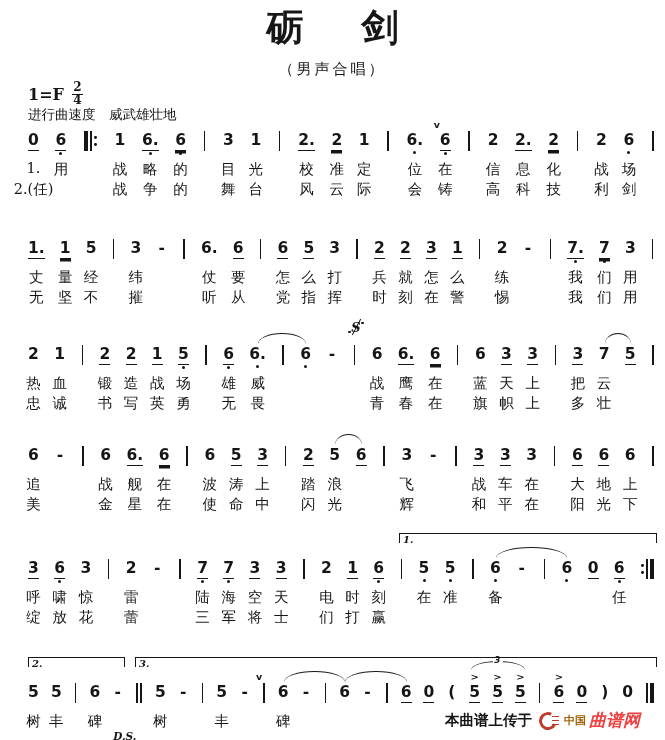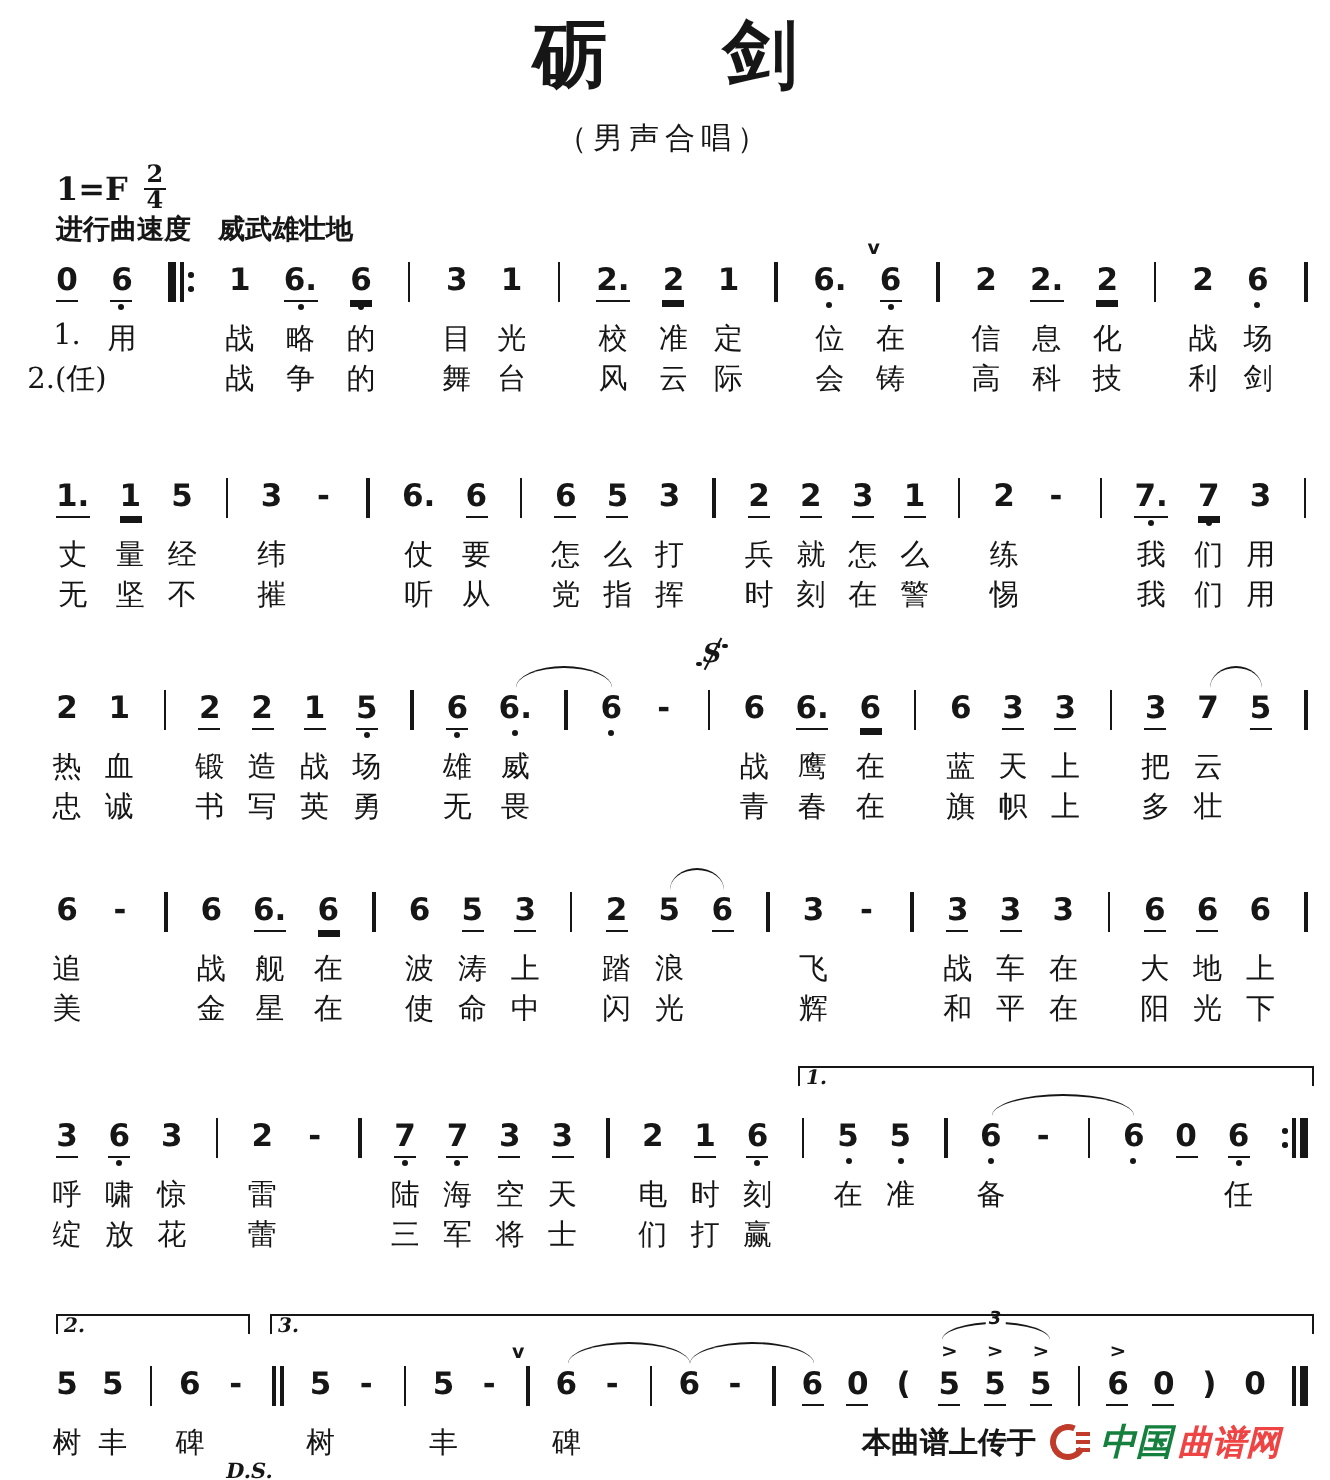--- a/index.html
+++ b/index.html
@@ -8,21 +8,21 @@
 
   .title{position:absolute;top:6px;left:0;width:100%;display:flex;justify-content:center;gap:58px;
          font-family:"DejaVu Serif","Liberation Serif",serif;font-weight:bold;font-size:37px;line-height:42px}
   .subtitle{position:absolute;top:60px;left:0;width:100%;text-align:center;
             font-family:Liberation Sans, sans-serif;font-size:15px;letter-spacing:3px}
   .keyline{position:absolute;left:28px;top:82px;display:flex;align-items:center;font-weight:bold;
            font-size:16px;font-family:"DejaVu Serif","Liberation Serif",serif}
   .frac{display:inline-flex;flex-direction:column;align-items:center;margin-left:8px;font-size:12px;
         line-height:11px;font-weight:bold;font-family:"DejaVu Serif",serif}
   .fbar{width:11px;height:1.4px;background:#161616;margin:0.5px 0}
-  .tempo{position:absolute;left:28px;top:106px;font-weight:bold;font-size:13.5px;white-space:pre}
+  .tempo{position:absolute;left:28px;top:106px;font-weight:normal;font-size:13.5px;white-space:pre}
 
   .sys{position:absolute;left:28px;width:627px;height:100px}
   .rowx{position:relative;display:flex;justify-content:space-between;width:100%;height:100%}
   .tok{position:relative;flex:0 0 auto;display:flex;flex-direction:column;align-items:center;margin-top:26px}
   .n{font-size:15.5px;line-height:19px;font-weight:bold;text-align:center;min-width:11px}
   .u1{border-bottom:1.5px solid #161616}
   .u2{border-bottom:1.5px solid #161616;box-shadow:0 2.5px 0 0 #161616}
   .ld{height:6px;display:flex;justify-content:center;align-items:flex-start;margin-top:1px}
   .ld i{width:3px;height:3px;border-radius:50%;background:#161616}
   .bart{display:flex;align-items:center;height:20px}
@@ -53,21 +53,21 @@
   .volta i{position:absolute;left:3px;top:1px;font-size:10px;font-style:italic;font-weight:bold;line-height:10px;
        background:#fff;padding-right:3px;font-family:"DejaVu Serif",serif}
 
   .footer{position:absolute;right:25px;top:709px;display:flex;align-items:center;gap:7px}
   .uptext{font-weight:bold;font-size:14.5px}
   .logo{display:flex;align-items:center;gap:3px}
   .cicon{position:relative;width:12px;height:12px;border-radius:50%;border:3.8px solid #c13b2a;
          border-right-color:transparent;transform:rotate(-20deg)}
   .cbars{display:flex;flex-direction:column;gap:2.2px;margin-left:-8px;margin-right:2px}
   .cbars i{width:7px;height:1.8px;background:#c13b2a}
-  .site1{color:#15803d;font-weight:bold;font-style:italic;font-size:18px;font-family:"DejaVu Serif",serif}
+  .site1{color:#a16207;font-weight:bold;font-size:11px;font-family:"DejaVu Serif",serif}
   .site2{color:#ef4444;font-weight:bold;font-style:italic;font-size:17px;font-family:"DejaVu Serif",serif}
 </style>
 </head>
 <body>
 
 <div>
   <div class="title">
       <span>砺</span>
       <span>剑</span>
     </div>

